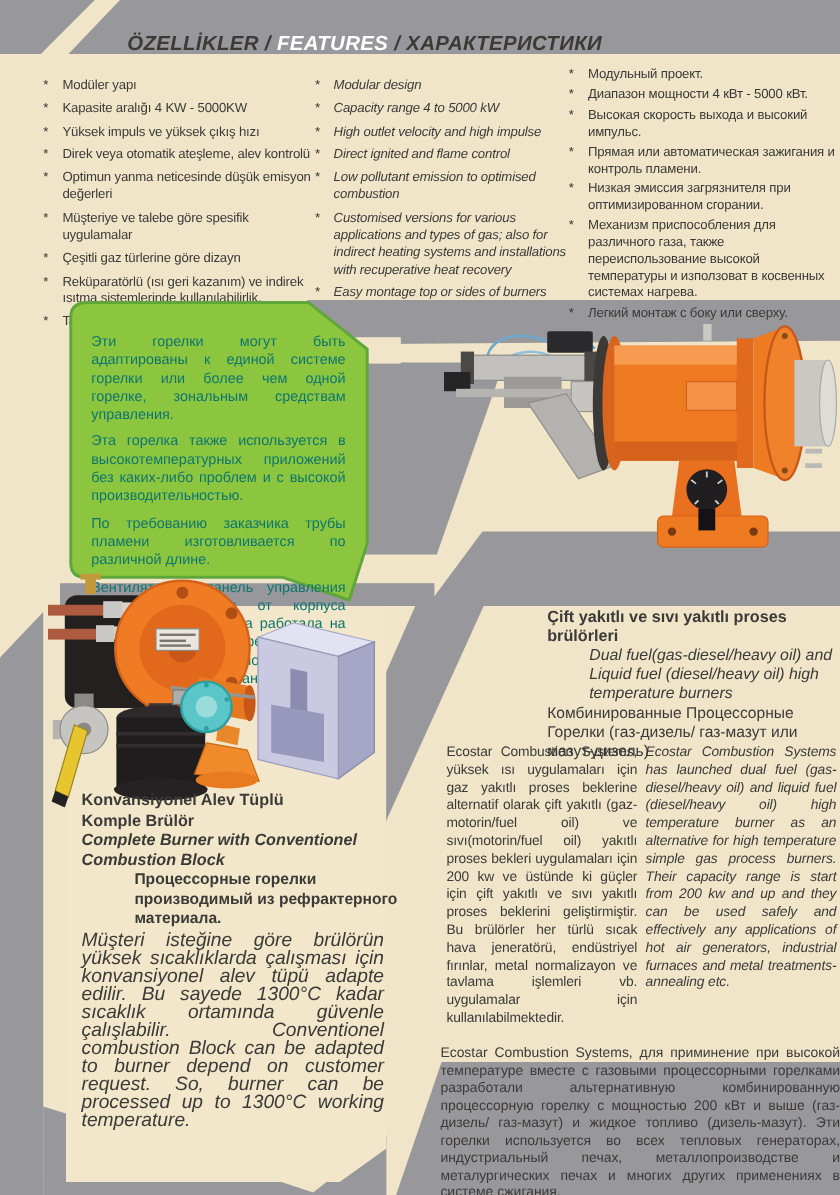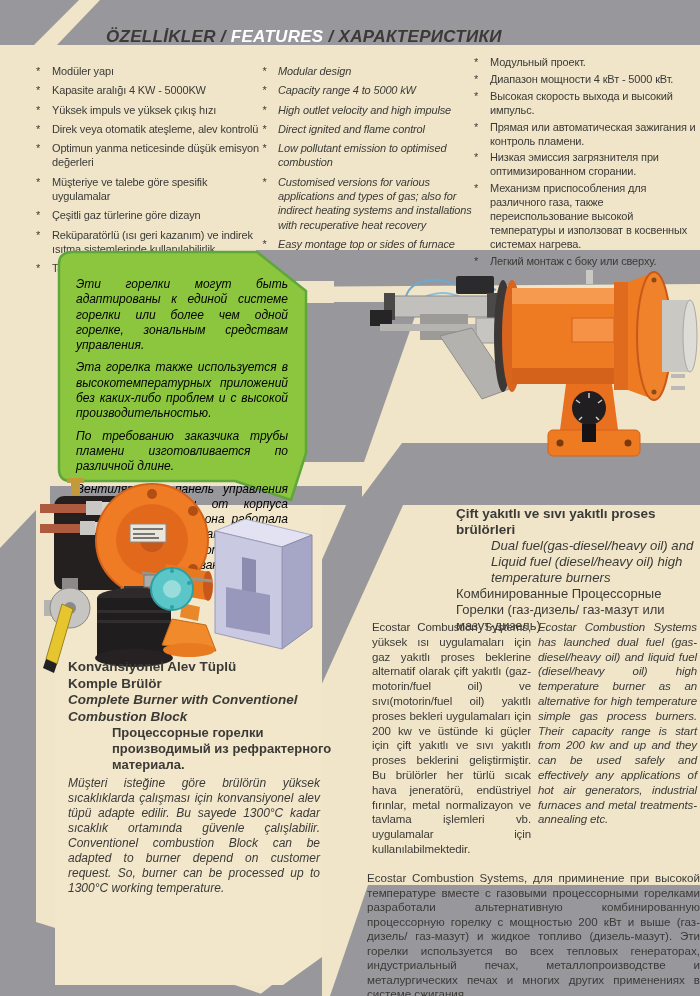--- a/index.html
+++ b/index.html
@@ -20,29 +20,29 @@
   
   .feat { position:absolute; margin:0; padding:0; list-style:none; font-size:11px; line-height:14.3px; letter-spacing:-.15px; }
   .feat li { display:flex; margin-bottom:5px; }
   .feat .bl { flex:0 0 16px; }
   .feat-tr { left:36px;  top:64px; width:228px; }
   .feat-en { left:262px; top:64px; width:214px; font-style:italic; }
   .feat-ru { left:474px; top:56px; width:223px; line-height:13.9px; }
   .feat-ru li { margin-bottom:3px; }
 
   
-  .gb-text { left:76px; top:277px; width:212px; font-size:12px; line-height:15.3px; color:#000000; text-align:justify;font-style:italic; }
+  .gb-text { left:76px; top:277px; width:212px; font-size:12px; line-height:15.3px; color:#0f766e; text-align:justify; }
   .gb-text p { margin:0 0 7px 0; }
 
   
   .lp-h { left:68px; top:659px; width:252px; }
   .lp-h .t1 { width:190px; font-size:13.5px; font-weight:bold; line-height:16.5px; }
   .lp-h .t2 { width:232px; font-size:13.5px; font-weight:bold; font-style:italic; line-height:16.5px; }
   .lp-h .t3 { width:250px; font-size:13px;  font-weight:bold; line-height:16px;margin-left:44px; }
-  .lp-body-it { left:68px; top:776px; width:252px; font-size:12px; font-style:italic; line-height:15px; text-align:justify; }
+  .lp-body-it { left:68px; top:776px; width:252px; font-size:16px; font-style:italic; line-height:15px; text-align:justify; }
   .lp-body-ru { left:68px; top:903px; width:252px; font-size:12px; line-height:14.8px; text-align:justify; }
 
   
   .rp-h { left:456px; top:506px; width:240px; }
   .rp-h .t1 { font-size:13.5px; font-weight:bold; line-height:16px; }
   .rp-h .t2 { font-size:13.2px; font-weight:normal; font-style:italic; line-height:16px;margin-left:35px; }
   .rp-h .t3 { font-size:13px; line-height:16px; }
   .col-txt { top:620px; width:159px; font-size:11.5px; line-height:14.8px; text-align:justify; letter-spacing:-.1px; }
   .col-tr { left:372px; }
   .col-en { left:538px; font-style:italic; }
@@ -130,21 +130,21 @@
       <li>
         <span class="bl">*</span>
         <span class="tx">Low pollutant emission to optimised combustion</span>
       </li>
       <li>
         <span class="bl">*</span>
         <span class="tx">Customised versions for various applications and types of gas; also for indirect heating systems and installations with recuperative heat recovery</span>
       </li>
       <li>
         <span class="bl">*</span>
-        <span class="tx">Easy montage top or sides of furnace</span>
+        <span class="tx">Easy montage top or sides of burners</span>
       </li>
     </ul>
   <ul class="feat feat-ru">
       <li>
         <span class="bl">*</span>
         <span class="tx">Модульный проект.</span>
       </li>
       <li>
         <span class="bl">*</span>
         <span class="tx">Диапазон мощности 4 кВт - 5000 кВт.</span>

